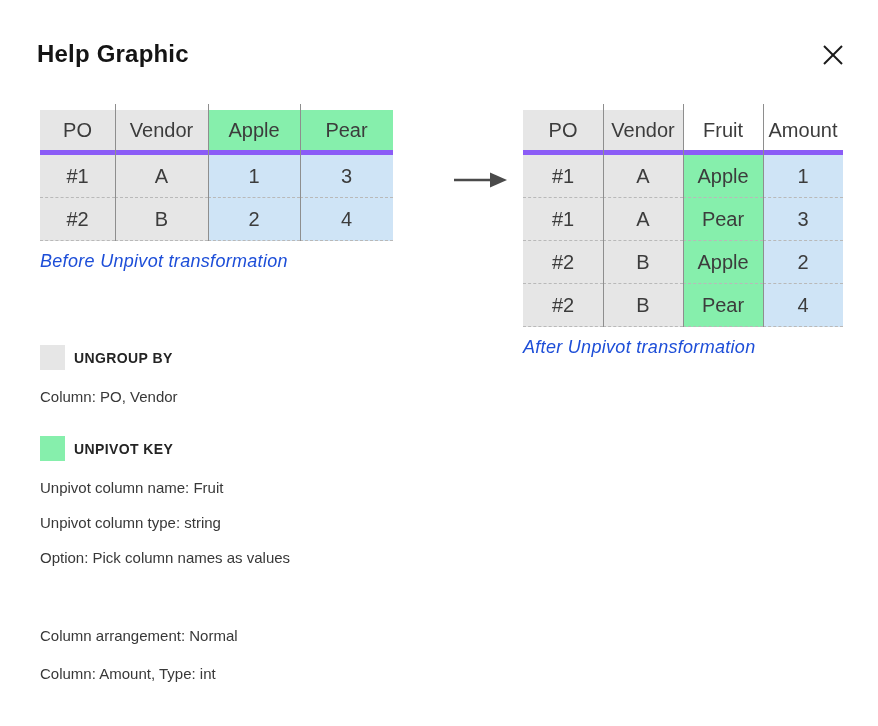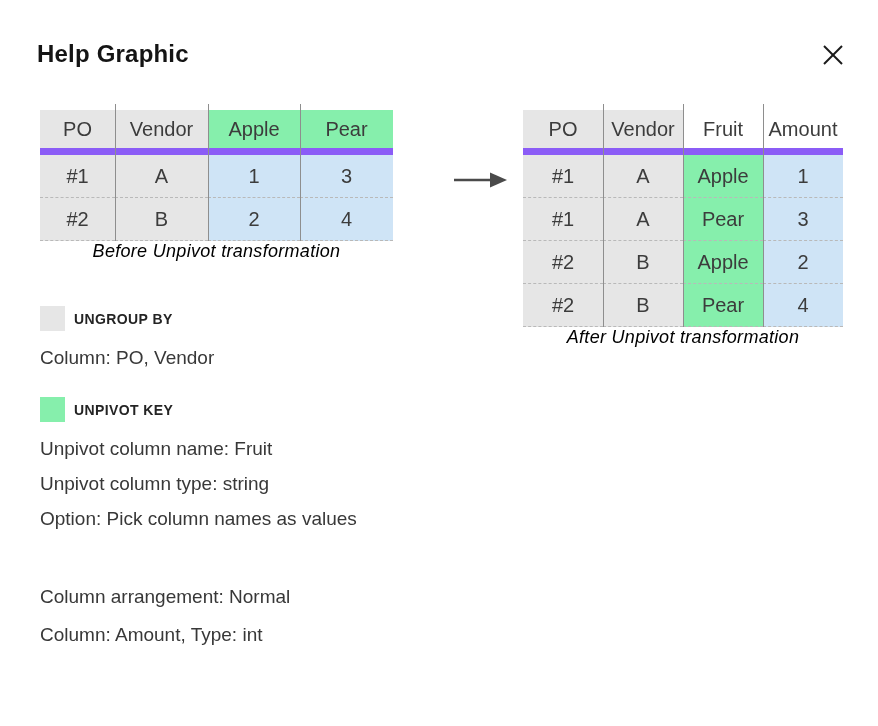--- a/index.html
+++ b/index.html
@@ -22,44 +22,44 @@
   .tbl { position:absolute; }
   .tbl-before { left:40px; top:110px; width:353px; }
   .tbl-after  { left:523px; top:110px; width:320px; }
   .grid { position:relative; display:grid; }
   .grid-before { grid-template-columns:75px 93px 92px 93px; }
   .grid-after  { grid-template-columns:80px 80px 80px 80px; }
   .c {
     display:flex; align-items:center; justify-content:center;
     font-size:20px; color:#3c3c3c;
   }
-  .hdr { height:45px; border-bottom:7px solid #8b5cf6; }
+  .hdr { height:45px; border-bottom:5px solid #8b5cf6; }
   .bd  { height:43px; border-bottom:1px dashed #b9b9b9; }
   .bg-gray  { background:#e6e6e6; }
   .bg-green { background:#86efac; }
   .bg-blue  { background:#cfe4f6; }
   .bg-white { background:#ffffff; }
   .vline {
     position:absolute; top:-6px; bottom:0; width:1px; background:#8e8e8e;
   }
   .caption {
-    text-align:center;
-    font-style:italic; font-size:18px; color:#000000; letter-spacing:.3px;
+    margin-top:10px; text-align:left;
+    font-style:italic; font-size:18px; color:#1d4ed8; letter-spacing:.3px;
   }
   .arrow { position:absolute; left:452px; top:169px; }
   
-  .legend-group { position:absolute; left:40px; }
+  .legend-group { position:absolute; left:40px;margin-top:39px; }
   .lg-1 { top:306px; } .lg-2 { top:397px; } .lg-3 { top:565px; }
   .legend-head { display:flex; align-items:center; gap:9px; }
   .swatch { width:25px; height:25px; flex:0 0 auto; }
   .legend-title {
     font-size:14px; font-weight:bold; color:#242424; letter-spacing:.4px;
   }
   .lines { margin-top:9px; }
-  .legend-line { font-size:19px; color:#383838; line-height:35px; }
+  .legend-line { font-size:15px; color:#383838; line-height:35px; }
   .lines-wide { margin-top:13px; }
   .lines-wide .legend-line { line-height:38px; }
 </style>
 </head>
 <body>
 
 <div class="canvas">
 
   <div class="title">Help Graphic</div>
 

